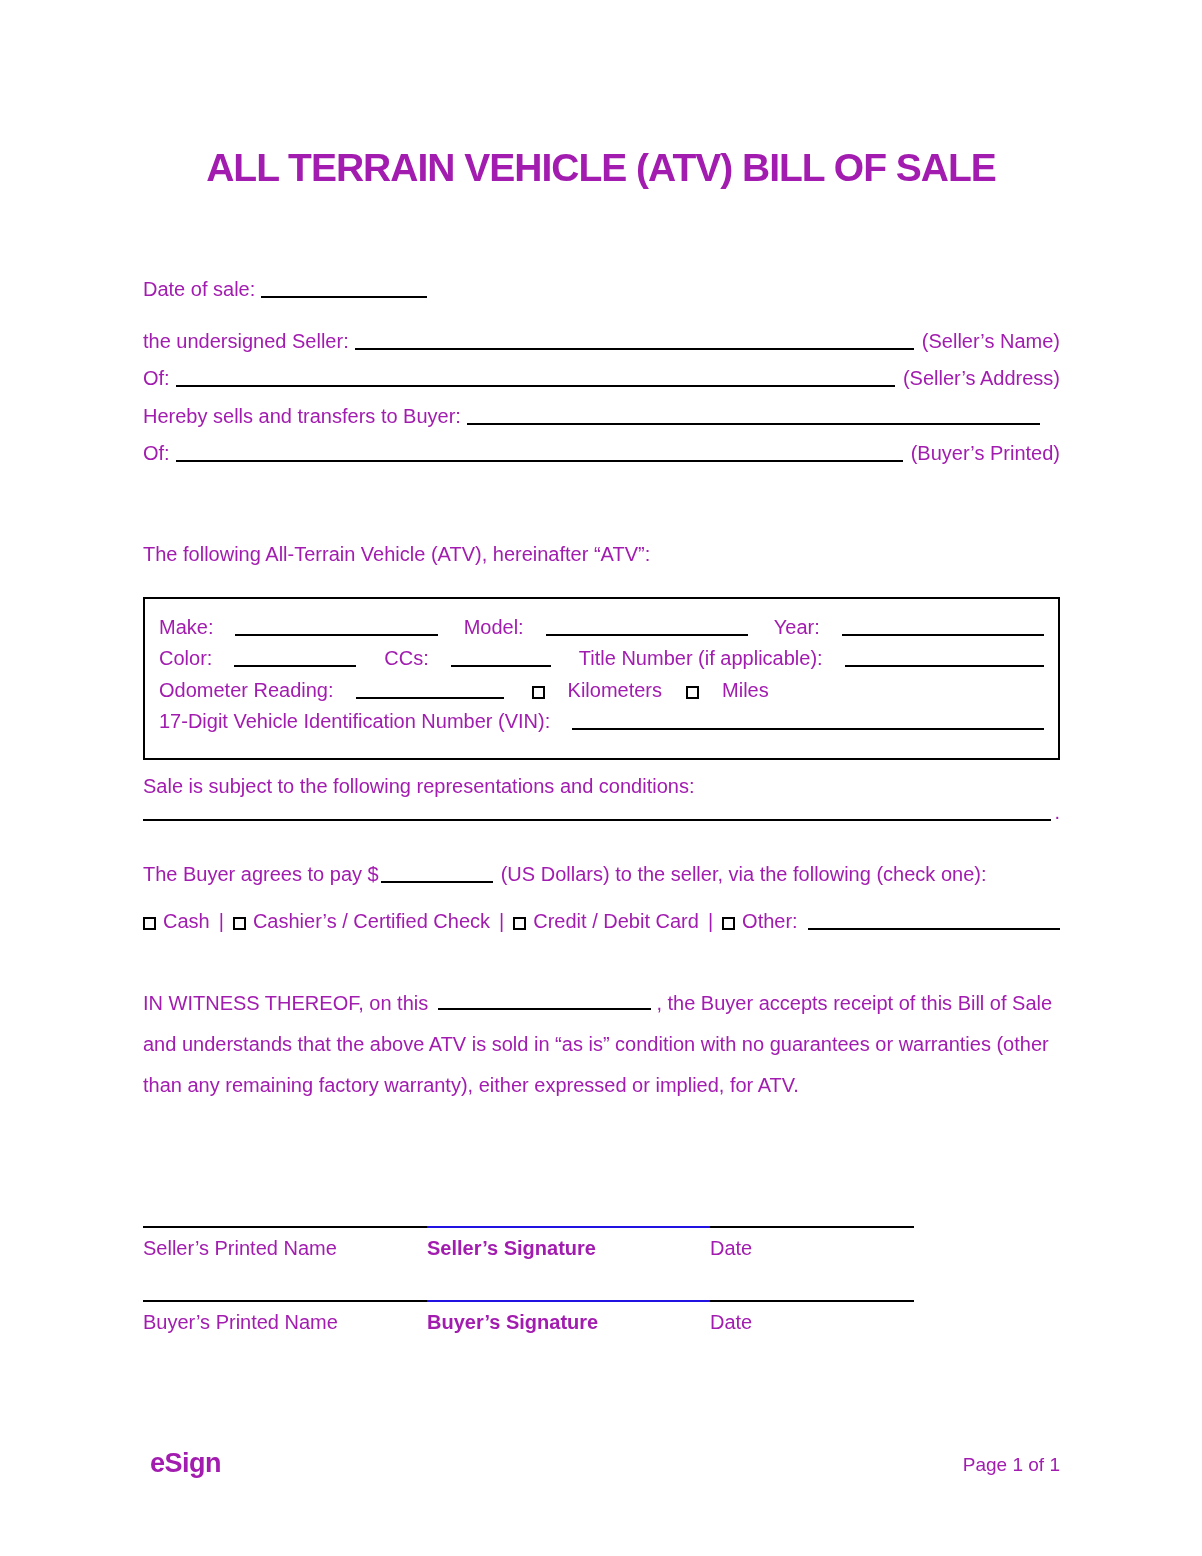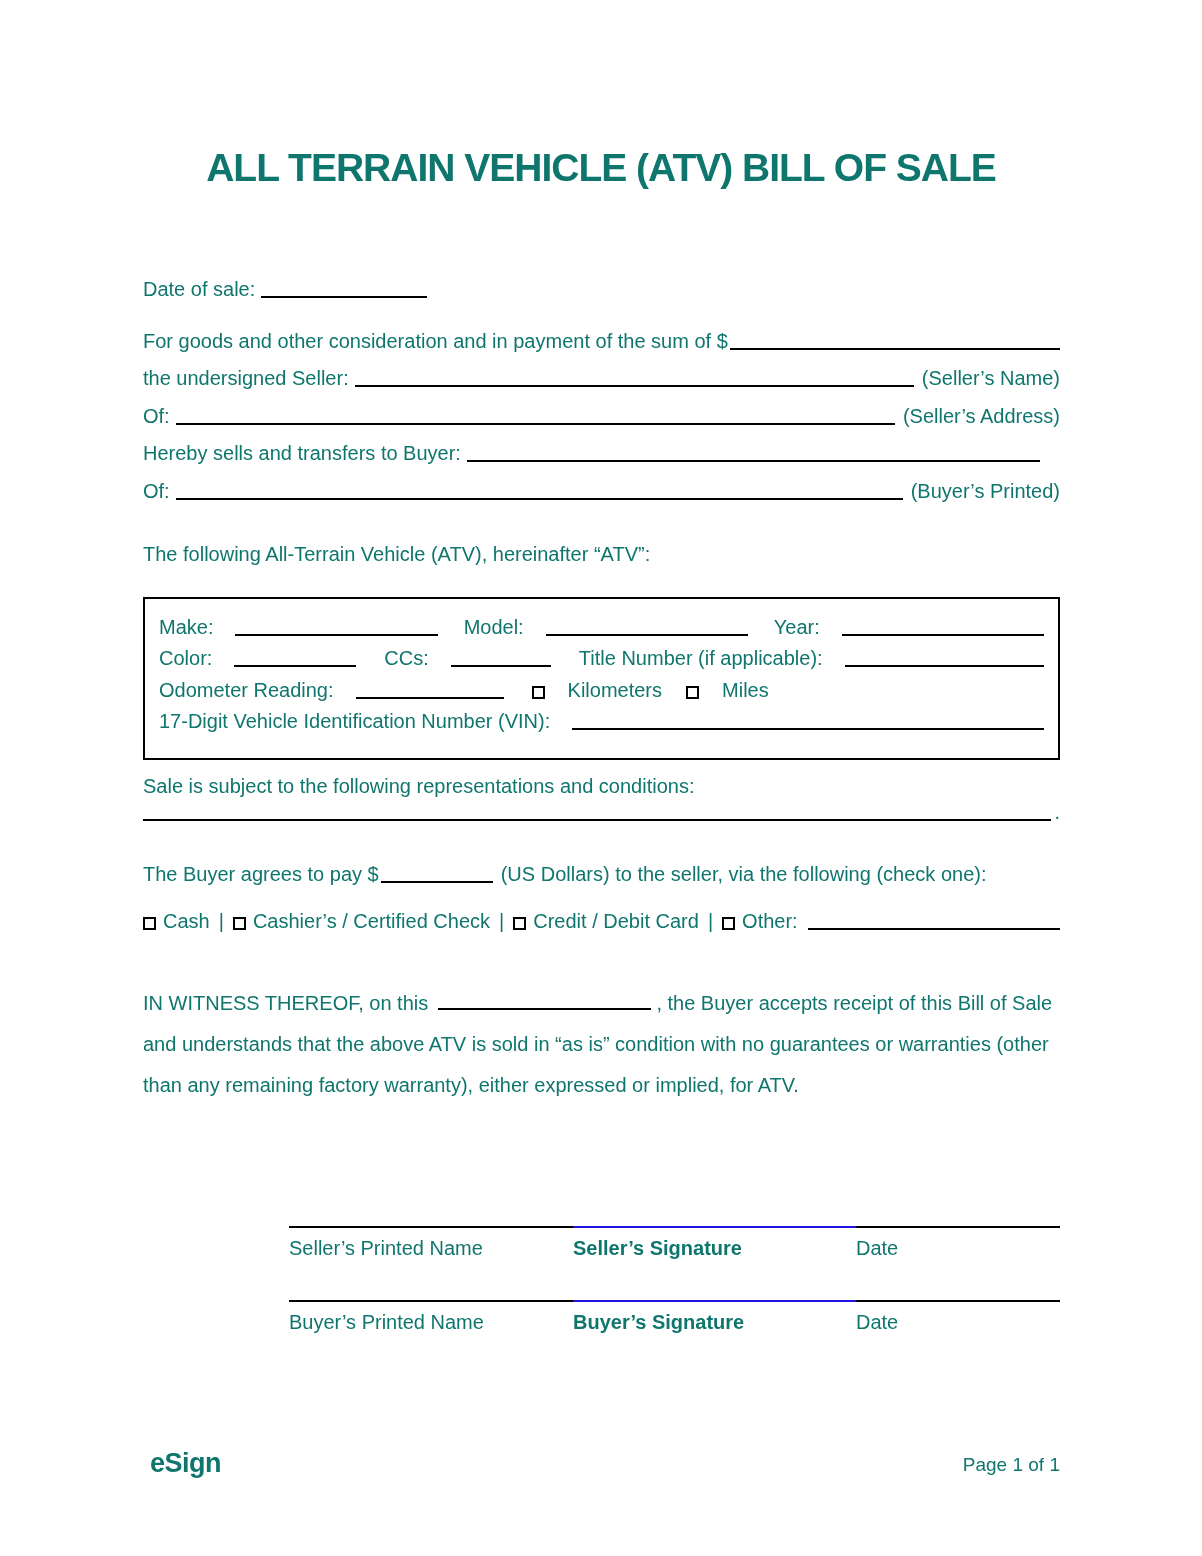--- a/index.html
+++ b/index.html
@@ -5,21 +5,21 @@
   * { margin: 0; padding: 0; box-sizing: border-box; }
   html, body { background: #ffffff; }
   body { width: 1202px; }
   .page {
     position: relative;
     width: 1202px;
     height: 1556px;
     background: #ffffff;
     font-family: "Liberation Sans", sans-serif;
     font-size: 20px;
-    color: #0f766e;
+    color: #a21caf;
     overflow: hidden;
   }
   .abs { position: absolute; }
 
   .doc-title {
     top: 146px; left: 0; right: 0;
     text-align: center;
     font-size: 39px;
     font-weight: 700;
     letter-spacing: -1px;
@@ -86,21 +86,21 @@
     text-align: left;
   }
   .inline-blank {
     display: inline-block;
     width: 213px;
     border-bottom: 2px solid #000;
     height: 1px;
     margin-left: 4px;
   }
 
-  .sig-row { left: 143px; width: 917px; display: flex; justify-content: flex-end; }
+  .sig-row { left: 143px; width: 917px; display: flex; justify-content: flex-start; }
   .sig-row-1 { top: 1226px; }
   .sig-row-2 { top: 1300px; }
   .sigcell-name { width: 284px; }
   .sigcell-sig  { width: 283px; }
   .sigcell-date { width: 204px; }
   .sigline { height: 0; border-top: 2px solid #000; margin-bottom: 9px; }
   .sigline.blue { border-top-color: #2012E0; }
   .siglabel { font-size: 20px; }
   .siglabel.bold { font-weight: 700; }
 
@@ -116,24 +116,20 @@
 <div class="page">
 
   <div class="abs doc-title">ALL TERRAIN VEHICLE (ATV) BILL OF SALE</div>
 
   <div class="abs date-row flex-row">
     <span class="lbl">Date of sale:</span>
     <span class="blank" style="width:166px"></span>
   </div>
 
   <div class="abs intro">
-    <div class="flex-row">
-      <span class="lbl">For goods and other consideration and in payment of the sum of $</span>
-      <span class="fill" style="margin-left:2px"></span>
-    </div>
     <div class="flex-row">
       <span class="lbl">the undersigned Seller:</span>
       <span class="fill"></span>
       <span class="rlbl">(Seller’s Name)</span>
     </div>
     <div class="flex-row">
       <span class="lbl">Of:</span>
       <span class="fill"></span>
       <span class="rlbl">(Seller’s Address)</span>
     </div>

